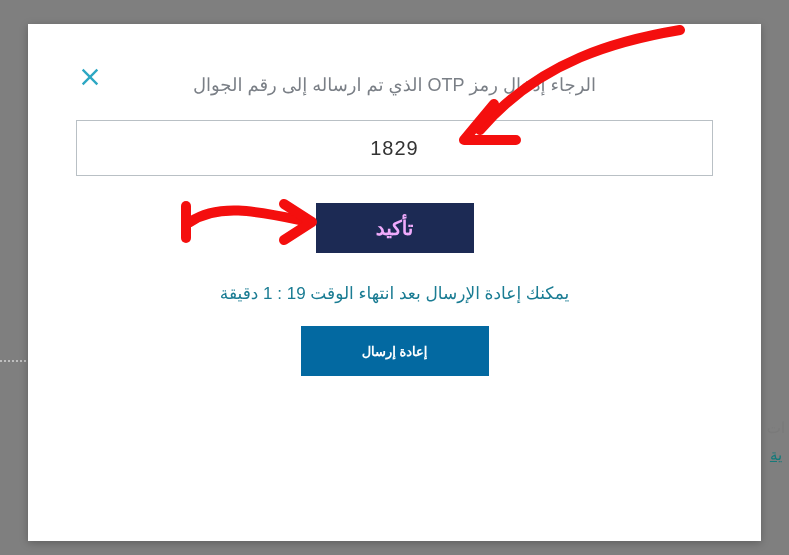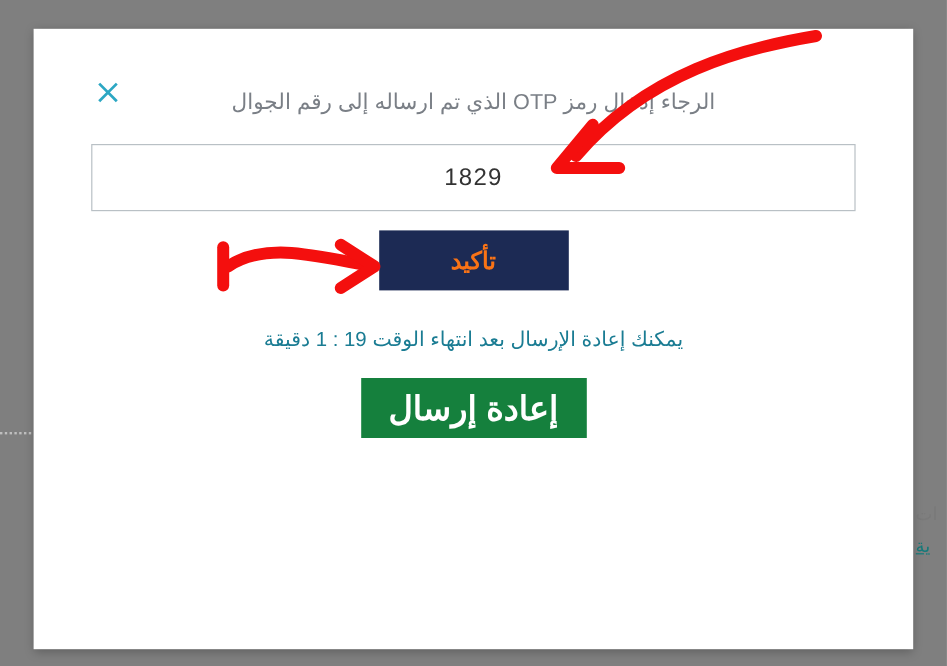--- a/index.html
+++ b/index.html
@@ -56,62 +56,62 @@
     height: 56px;
     border: 1px solid #b9c0c5;
     text-align: center;
     font-size: 20px;
     color: #333;
     outline: none;
     background: #fff;
     letter-spacing: 1px;
   }
   .confirm-btn {
-    margin-top: 16px;
+    margin-top: 27px;
     width: 158px;
     height: 50px;
     background: #1c2a54;
-    color: #f97316;
+    color: #f0abfc;
     border: none;
     font-size: 20px;
     font-weight: bold;
     cursor: pointer;
   }
   .resend-wait {
     margin-top: 30px;
     color: #1a7c93;
     font-size: 17px;
     text-align: center;
   }
   .resend-btn {
     margin-top: 22px;
     width: 188px;
     height: 50px;
-    background: #15803d;
+    background: #0369a1;
     color: #fff;
     border: none;
-    font-size: 28px;
+    font-size: 13px;
     font-weight: bold;
     cursor: pointer;
   }
   
   .bg-dotted {
     position: absolute;
     left: 0;
     top: 360px;
     width: 26px;
     height: 2px;
     border-top: 2px dotted #bfbfbf;
   }
   .bg-text {
     position: absolute;
     right: 0;
     color: #7a7a7a;
     font-size: 15px;
-    text-align: left;
+    text-align: center;
     padding-right: 0;
   }
   .bg-text-1 { top: 419px; width: 26px; overflow: hidden; white-space: nowrap; }
   .bg-text-2 { top: 446px; width: 26px; overflow: hidden; white-space: nowrap; text-decoration: underline; color: #157a7a; }
   
   .anno {
     position: absolute;
     pointer-events: none;
   }
 </style>

